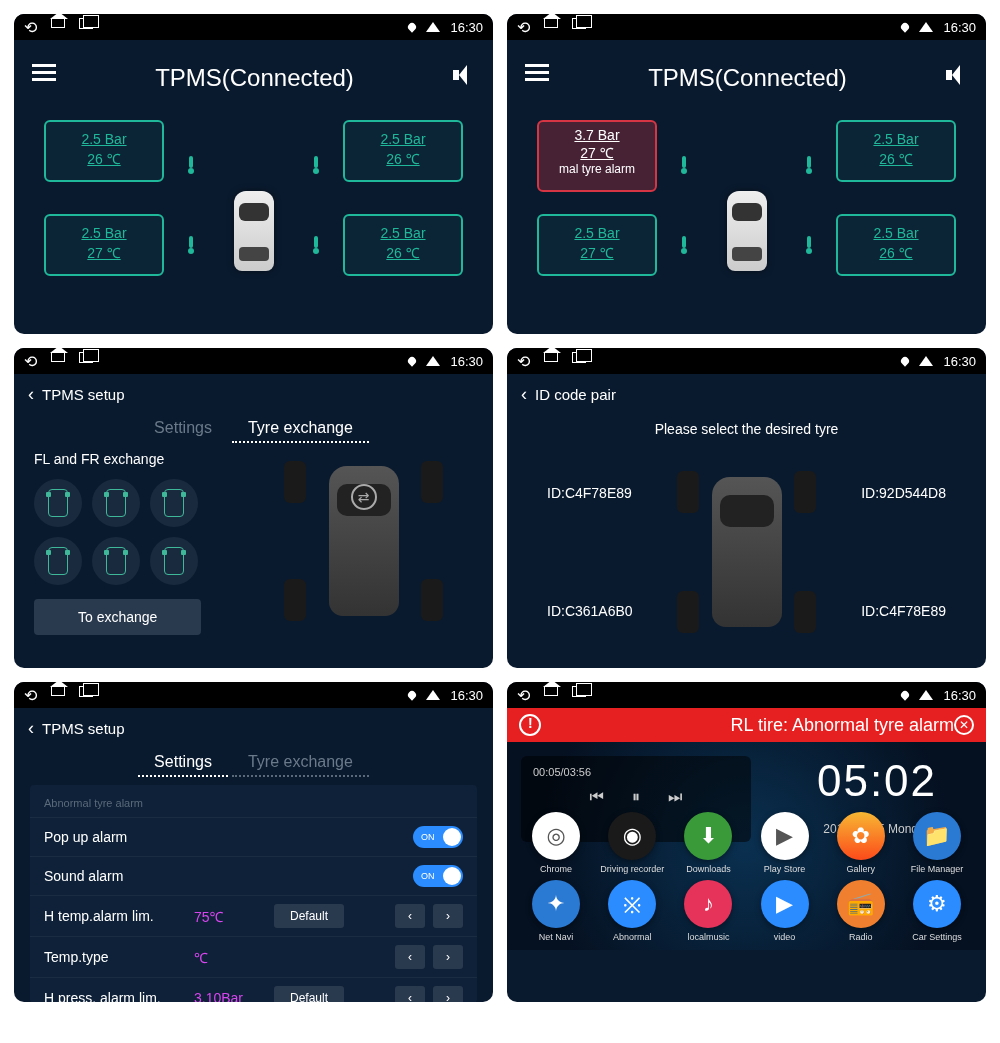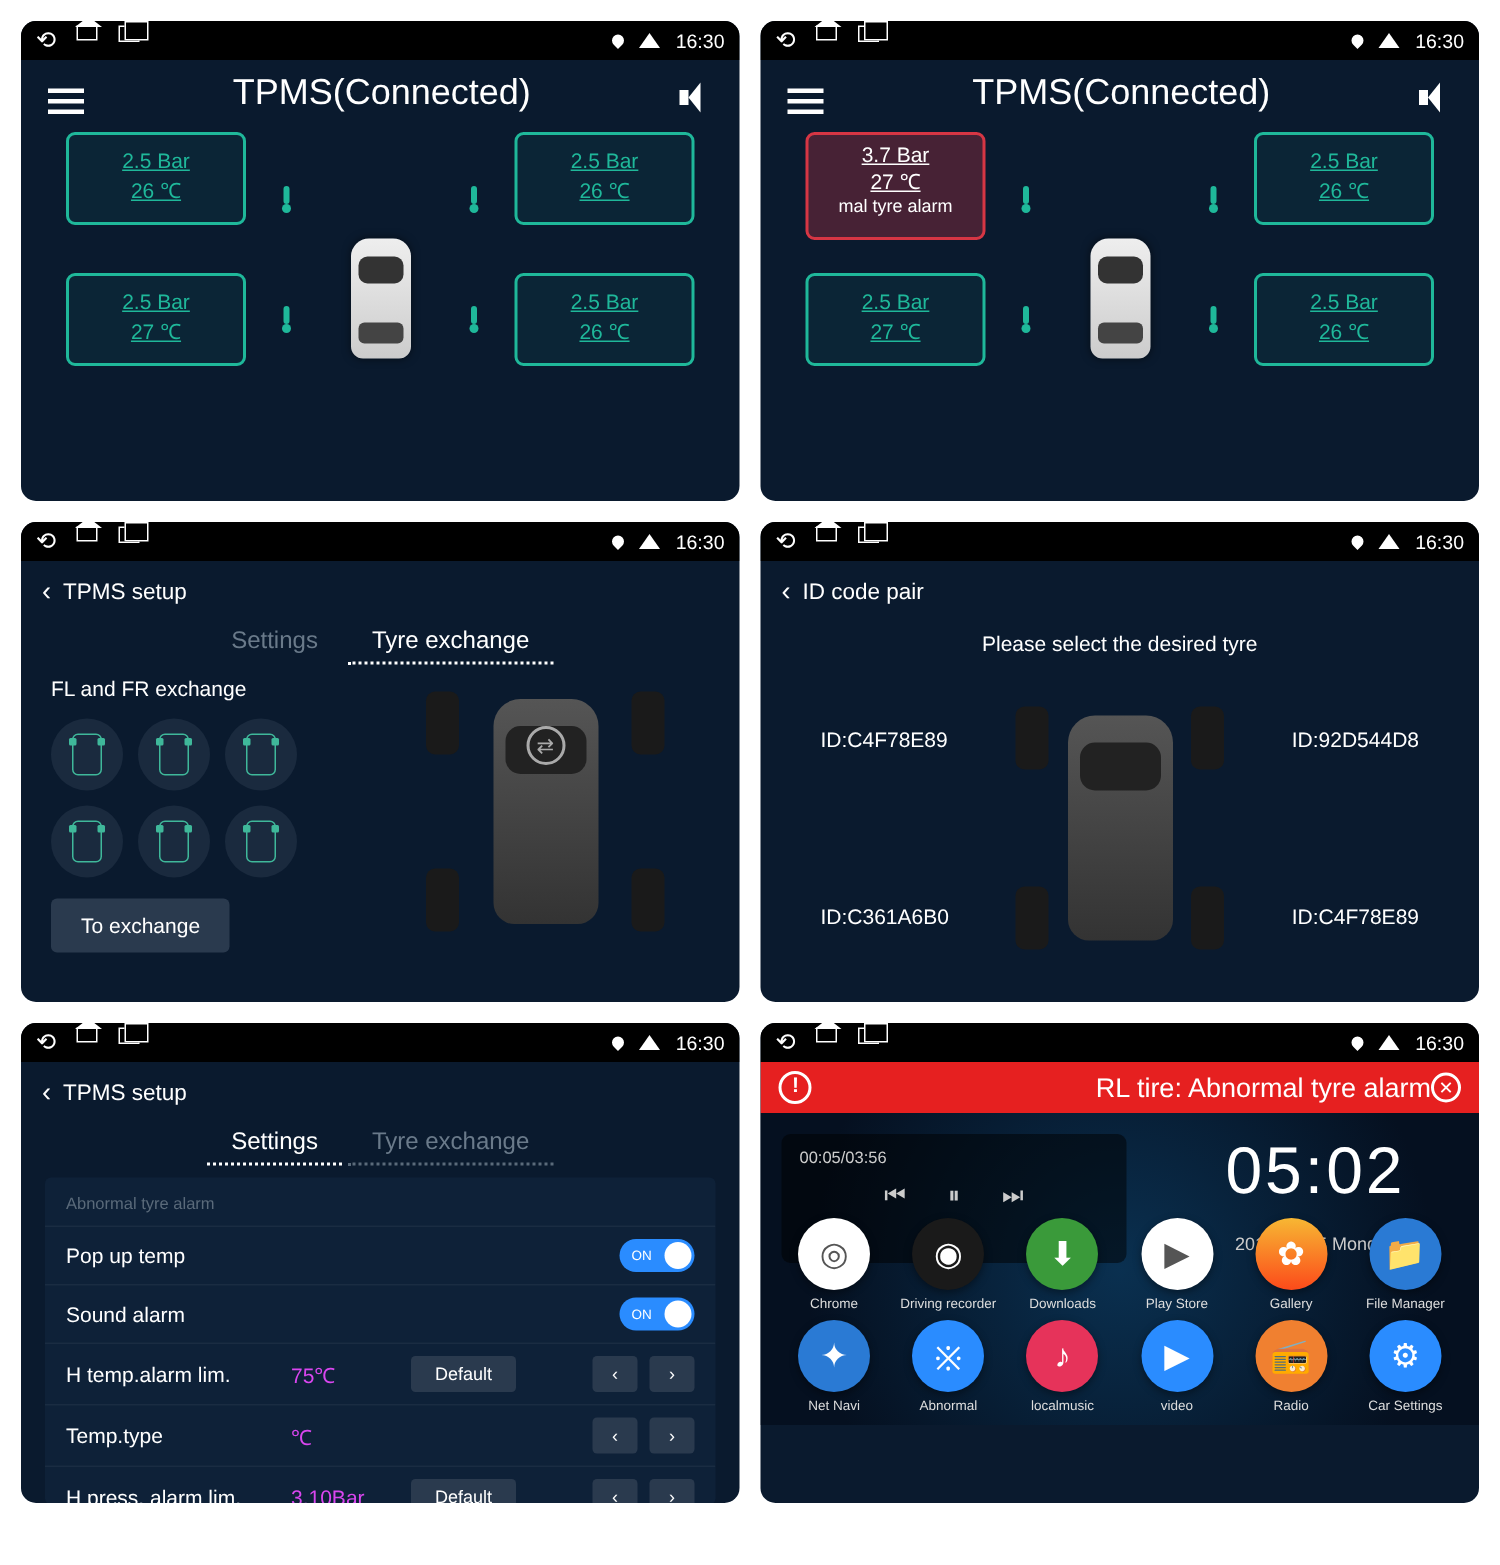--- a/index.html
+++ b/index.html
@@ -8,21 +8,21 @@
   .panel { background: #0a1a2e; border-radius: 10px; overflow: hidden; height: 320px; position: relative; color: #fff; }
   .statusbar { height: 26px; background: #000; display: flex; align-items: center; padding: 0 10px; font-size: 13px; }
   .sb-left { display: flex; gap: 14px; }
   .sb-right { margin-left: auto; display: flex; gap: 10px; align-items: center; }
   .home-icon { width: 14px; height: 10px; border: 1.5px solid #fff; position: relative; }
   .home-icon::before { content:''; position:absolute; top:-7px; left:-2px; width:0; height:0; border-left:9px solid transparent; border-right:9px solid transparent; border-bottom:7px solid #fff; }
   .recent-icon { width: 14px; height: 11px; border: 1.5px solid #fff; position: relative; }
   .recent-icon::before { content:''; position:absolute; top:-4px; left:3px; width:14px; height:11px; border:1.5px solid #fff; background:#000; }
   .wifi { width:0; height:0; border-left:7px solid transparent; border-right:7px solid transparent; border-bottom:10px solid #fff; }
   .pin { width:8px; height:8px; background:#fff; border-radius:50% 50% 50% 0; transform:rotate(-45deg); }
-  .tpms-header { display:flex; align-items:flex-end; padding: 8px 18px; }
+  .tpms-header { display:flex; align-items:flex-start; padding: 24px 18px; }
   .hamburger { display:flex; flex-direction:column; gap:4px; }
   .hamburger span { width:24px; height:3px; background:#fff; }
   .tpms-title { flex:1; text-align:center; font-size:24px; font-weight:400; }
   .speaker-icon { width:22px; height:22px; position:relative; }
   .speaker-icon::before { content:''; position:absolute; left:0; top:6px; width:6px; height:10px; background:#fff; }
   .speaker-icon::after { content:''; position:absolute; left:6px; top:1px; width:0; height:0; border-top:10px solid transparent; border-bottom:10px solid transparent; border-right:8px solid #fff; }
   .tire-grid { position:relative; height: 230px; }
   .tire-box { position:absolute; width:120px; height:62px; border:2px solid #1fb89a; border-radius:6px; background:rgba(31,184,154,0.08); color:#1fb89a; text-align:center; padding:8px 0; font-size:14px; line-height:1.4; }
   .tire-box.alarm { border-color:#d63644; background:rgba(214,54,68,0.3); color:#fff; font-size:12px; line-height:1.3; padding:4px 0; }
   .tire-box .ul { text-decoration: underline; }
@@ -37,21 +37,21 @@
   .tab { padding:4px 16px; color:#6a7a8a; border-bottom:2px solid transparent; }
   .tab.active { color:#fff; border-bottom:2px dotted #fff; }
   .tyre-ex { display:flex; gap:20px; padding:0 20px; align-items:flex-start; }
   .ex-left { flex:0 0 200px; }
   .ex-label { font-size:14px; margin-bottom:12px; }
   .ex-icons { display:grid; grid-template-columns:repeat(3,48px); gap:10px; margin-bottom:14px; }
   .ex-ic { width:48px; height:48px; border-radius:50%; background:#1a2a3e; display:flex; align-items:center; justify-content:center; font-size:9px; color:#3fb89a; position:relative; }
   .ex-ic .mini { width:20px; height:28px; border:1px solid #3fb89a; border-radius:4px; position:relative; }
   .ex-ic .mini::before, .ex-ic .mini::after { content:''; position:absolute; width:5px; height:5px; background:#3fb89a; border-radius:1px; }
   .ex-ic .mini::before { top:2px; left:-3px; } .ex-ic .mini::after { top:2px; right:-3px; }
-  .ex-btn { background:#2a3a4e; padding:10px 20px; border-radius:4px; font-size:14px; display:inline-block; }
+  .ex-btn { background:#2a3a4e; padding:10px 44px; border-radius:4px; font-size:14px; display:inline-block; }
   .ex-car { flex:1; position:relative; height:180px; }
   .big-car { position:absolute; left:50%; top:50%; transform:translate(-50%,-50%); width:70px; height:150px; background:linear-gradient(#555,#333); border-radius:18px 18px 14px 14px; }
   .big-car::before { content:''; position:absolute; top:18px; left:8px; right:8px; height:32px; background:#222; border-radius:10px; }
   .ctire { position:absolute; width:22px; height:42px; background:#1a1a1a; border-radius:6px; }
   .swap-ic { position:absolute; left:50%; top:18px; transform:translateX(-50%); width:26px; height:26px; border:2px solid #aaa; border-radius:50%; color:#aaa; font-size:14px; text-align:center; line-height:22px; }
   .id-prompt { text-align:center; font-size:14px; padding:6px 0 10px; }
   .id-grid { position:relative; height:210px; }
   .id-label { position:absolute; font-size:14px; }
   .settings-box { background:#0e2138; margin:0 16px; border-radius:4px; padding:8px 0; height:218px; overflow:hidden; }
   .set-title { font-size:11px; color:#5a6a7a; padding:4px 14px 8px; }
@@ -284,21 +284,21 @@
     <span class="back-chev">‹</span>
     <span>TPMS setup</span>
   </div>
   <div class="tabs">
     <div class="tab active">Settings</div>
     <div class="tab" style="border-bottom:2px dotted #5a6a7a;">Tyre exchange</div>
   </div>
   <div class="settings-box">
     <div class="set-title">Abnormal tyre alarm</div>
     <div class="set-row">
-      <span class="lab">Pop up temp</span>
+      <span class="lab">Pop up alarm</span>
       <div class="toggle">ON</div>
     </div>
     <div class="set-row">
       <span class="lab">Sound alarm</span>
       <div class="toggle">ON</div>
     </div>
     <div class="set-row">
       <span class="lab">H temp.alarm lim.</span>
       <span class="val">75℃</span>
       <span class="def-btn">Default</span>

